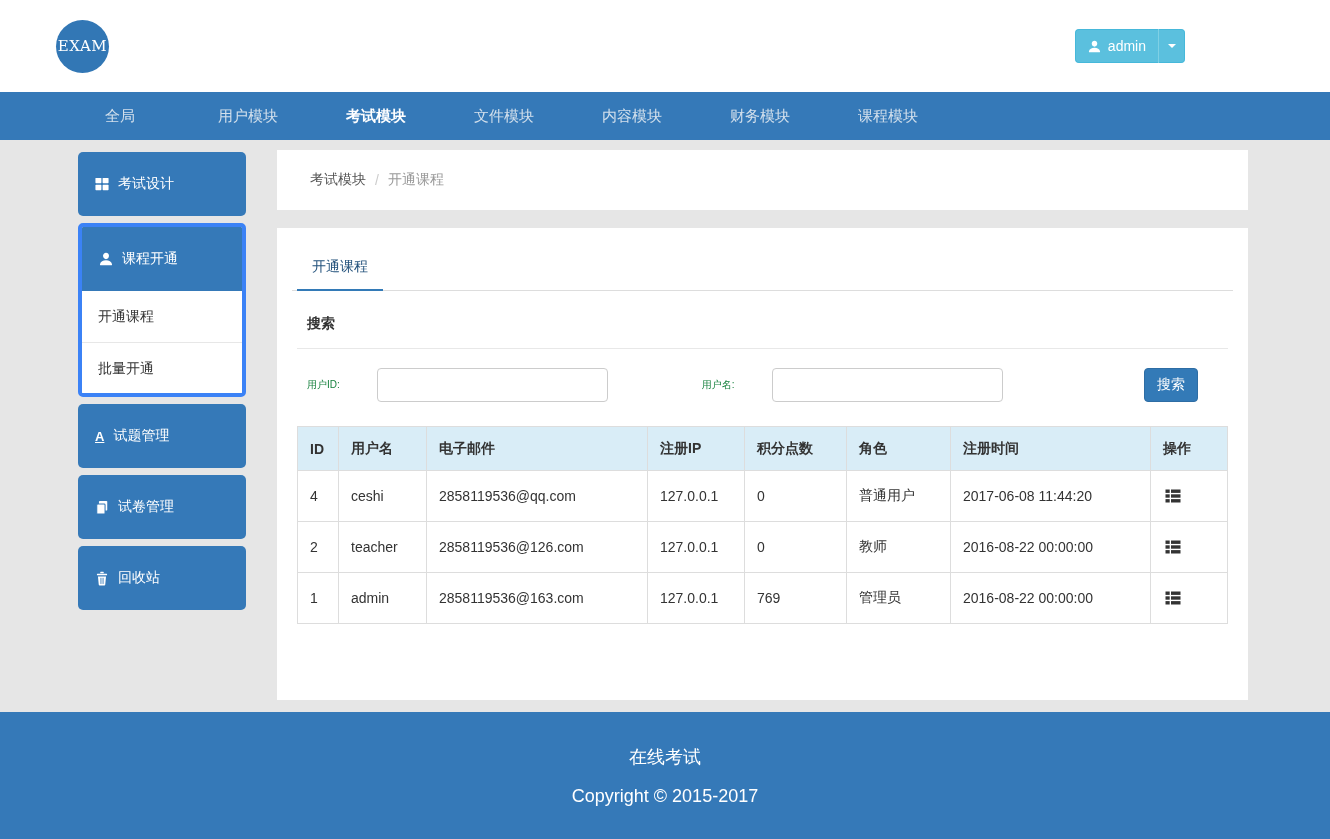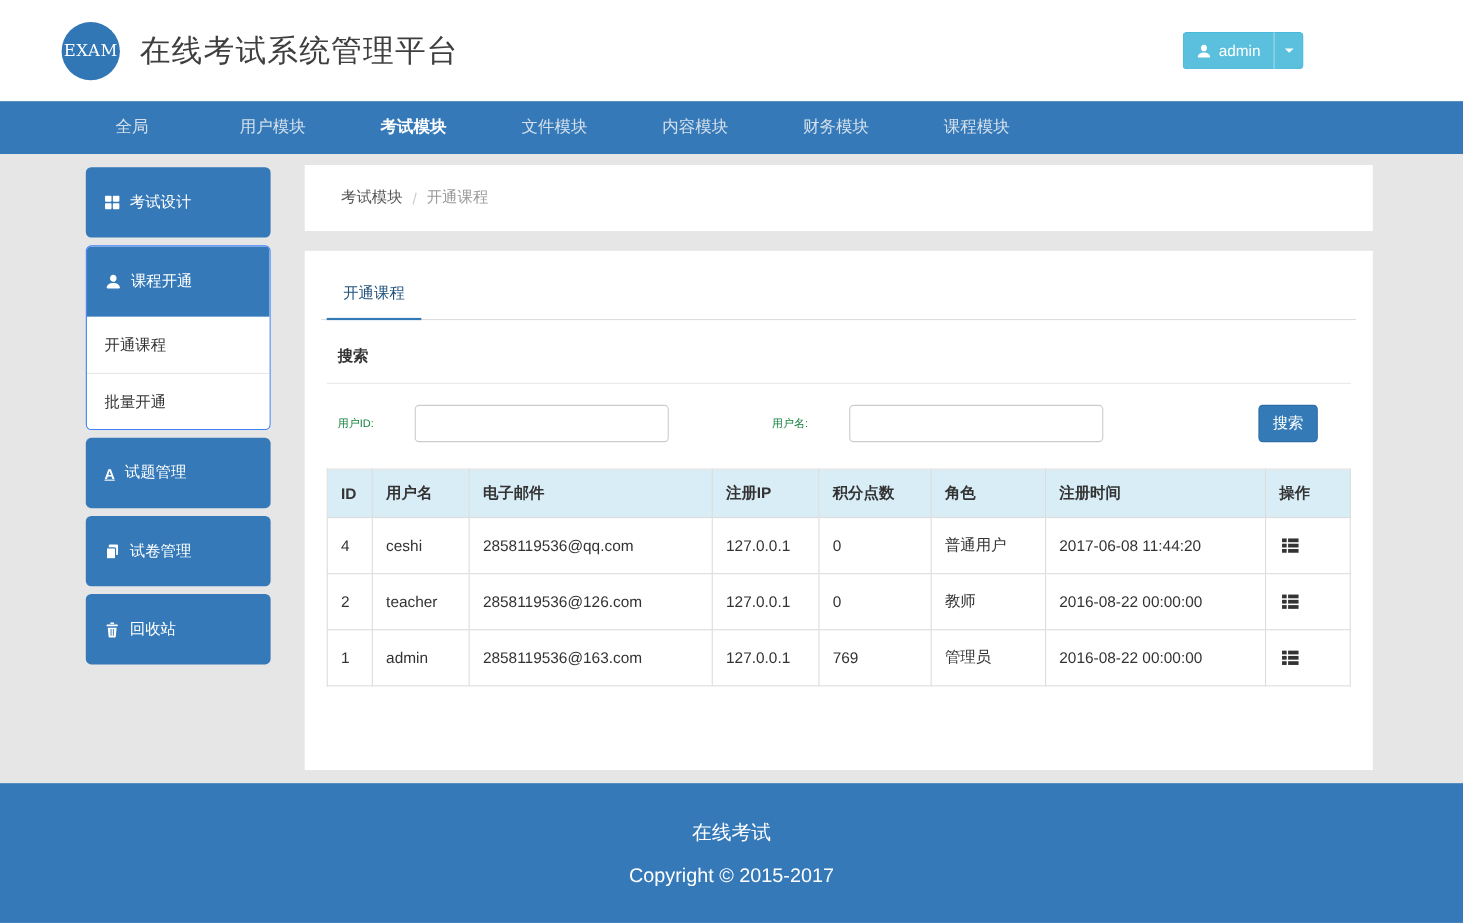--- a/index.html
+++ b/index.html
@@ -52,21 +52,21 @@
   .sidebar { width: 168px; flex-shrink: 0; padding-top: 2px; }
   .main { flex: 1; margin-left: 31px; }
 
   
   .side-panel, .side-group { border-radius: 5px; margin-bottom: 7px; }
   .side-panel { background: #3579b8; }
   .side-header {
     height: 64px; display: flex; align-items: center; gap: 9px;
     padding-left: 17px; color: #fff; font-size: 14px; cursor: pointer;
   }
-  .side-group { border: 1px solid #3b82f6; background: #fff; overflow: hidden; }
+  .side-group { border: 4px solid #3b82f6; background: #fff; overflow: hidden; }
   .side-group .side-header { background: #3579b8; }
   .side-sub {
     height: 51px; line-height: 51px; padding-left: 16px;
     font-size: 14px; color: #333; background: #fff; cursor: pointer;
   }
   .side-sub + .side-sub { border-top: 1px solid #e7e7e7; }
   .icon-font { font-weight: bold; font-size: 13px; text-decoration: underline; line-height: 1; }
 
   
   .breadcrumb-panel {
@@ -116,21 +116,20 @@
   }
   .footer-line1 { margin-bottom: 17px; }
 </style>
 </head>
 <body>
 
 <div class="header">
   <div class="logo-circle">
     <span>EXAM</span>
   </div>
-  <div class="header-title">在线考试系统管理平台</div>
   <div class="user-btn">
     <div class="user-btn-main">
       <span>
         <svg width="13" height="13" viewBox="0 0 16 16" fill="#fff">
             <path d="M8 8.2c1.9 0 3.4-1.6 3.4-3.8S9.9.8 8 .8 4.6 2.3 4.6 4.4 6.1 8.2 8 8.2zm0 1.2c-3.3 0-6.4 1.5-6.9 4.6-.1.6.4 1.2 1 1.2h11.8c.6 0 1.1-.6 1-1.2-.5-3.1-3.6-4.6-6.9-4.6z"></path>
           </svg>
       </span>
       <span>admin</span>
     </div>
     <div class="user-btn-caret">

